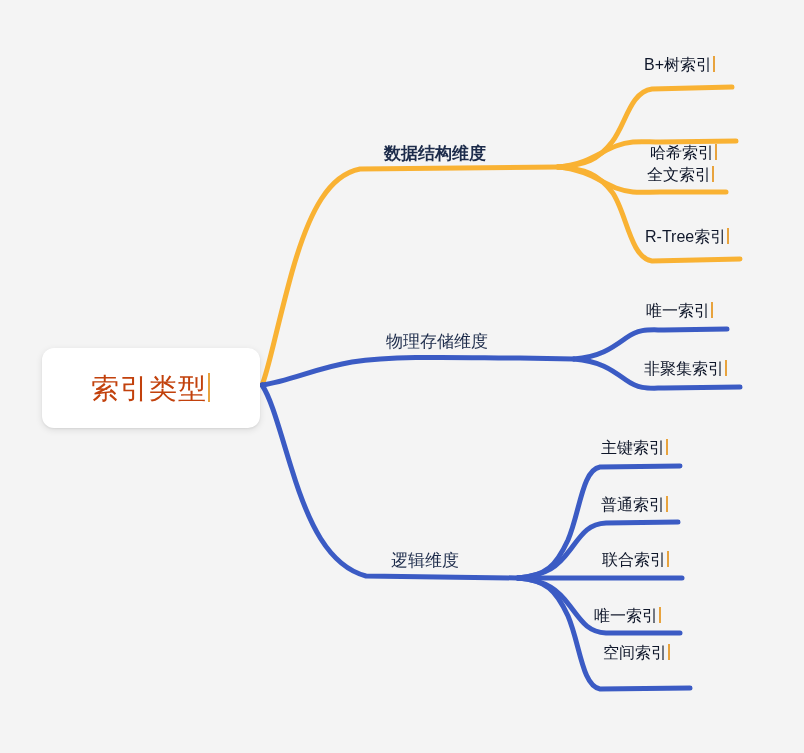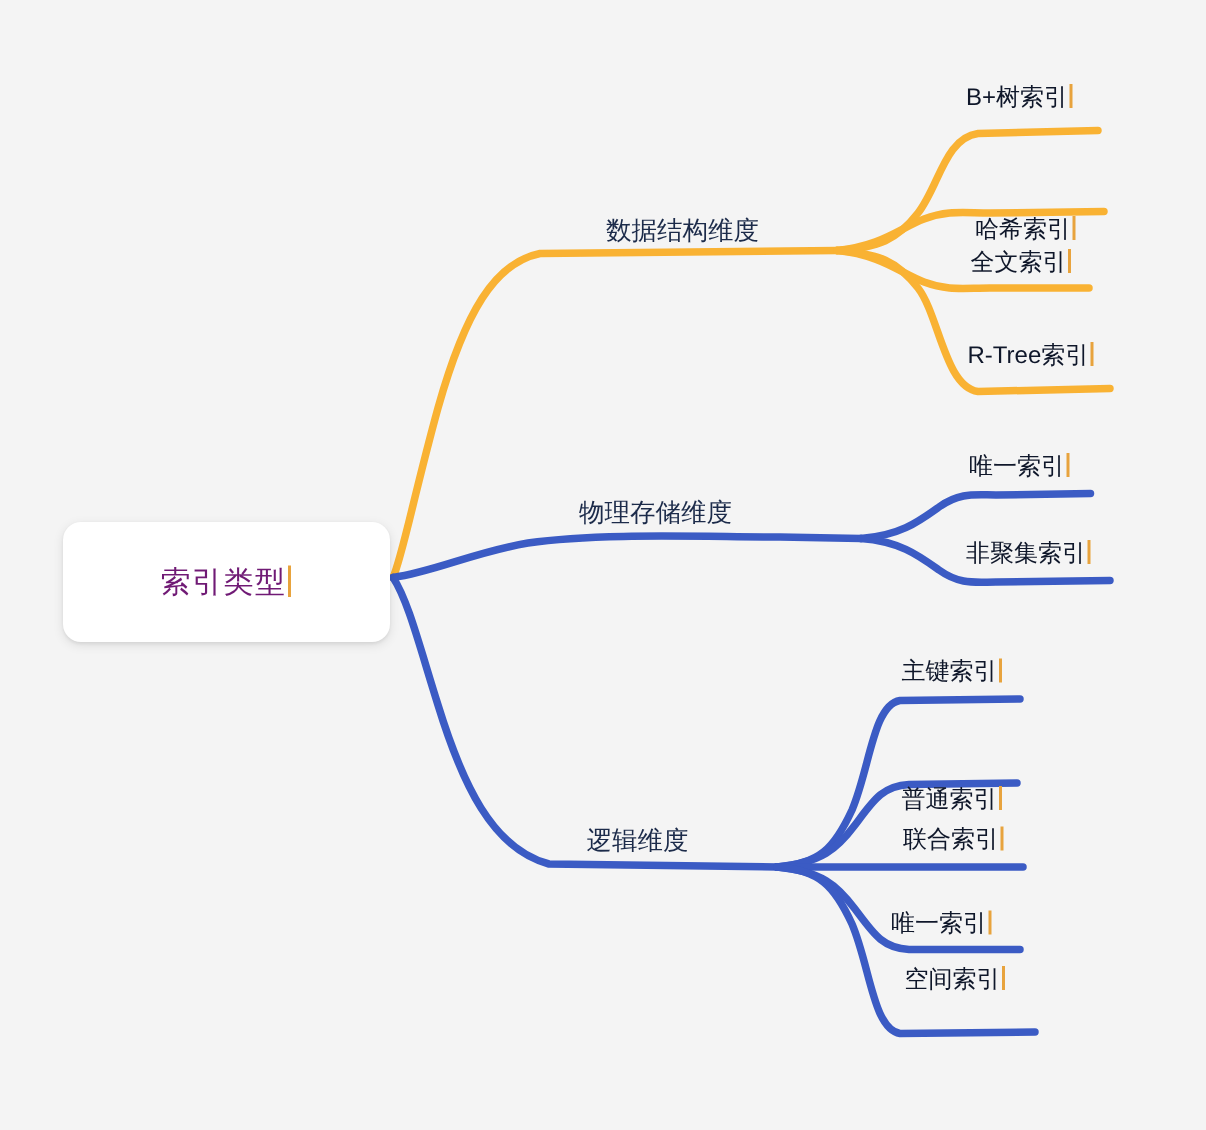--- a/index.html
+++ b/index.html
@@ -37,22 +37,22 @@
     background: #ffffff;
     border-radius: 12px;
     box-shadow: 0 2px 7px rgba(0,0,0,0.10), 0 1px 2px rgba(0,0,0,0.06);
     display: flex;
     align-items: center;
     justify-content: center;
     box-sizing: border-box;
     z-index: 5;
   }
   .root-label {
-    font-size: 20px;
-    color: #701a75;
+    font-size: 28px;
+    color: #c2410c;
     letter-spacing: 1px;
     white-space: nowrap;
     line-height: 1;
   }
   .caret {
     display: inline-block;
     width: 2px;
     height: 1.05em;
     background: #e8a33d;
     vertical-align: -0.16em;
@@ -110,21 +110,21 @@
       <path d="M518,578 L682,578" fill="none" stroke="#3b5bc4" stroke-width="5" stroke-linecap="round"></path>
       <path d="M518,578 C548,581 558,590 570,606 C582,622 588,632 606,633 L680,633" fill="none" stroke="#3b5bc4" stroke-width="5" stroke-linecap="round"></path>
       <path d="M518,578 C546,580 556,590 568,616 C580,644 582,686 600,689 L690,688" fill="none" stroke="#3b5bc4" stroke-width="5" stroke-linecap="round"></path>
     </g>
   </svg>
 
   <div class="root-node">
     <span class="root-label"><span>索引类型</span><span class="caret"></span></span>
   </div>
 
-  <div class="branch-label" style="left:404px; top:145px;">
+  <div class="branch-label" style="left:384px; top:145px;font-weight:bold;">
     <span>数据结构维度</span>
   </div>
 
   <div class="branch-label" style="left:386px; top:333px;">
     <span>物理存储维度</span>
   </div>
 
   <div class="branch-label" style="left:391px; top:552px;text-align:right;">
     <span>逻辑维度</span>
   </div>
@@ -150,21 +150,21 @@
   </div>
 
   <div class="leaf-label" style="left:644px; top:360px;">
     <span>非聚集索引</span><span class="caret small"></span>
   </div>
 
   <div class="leaf-label" style="left:601px; top:439px;">
     <span>主键索引</span><span class="caret small"></span>
   </div>
 
-  <div class="leaf-label" style="left:601px; top:496px;margin-top:28px;">
+  <div class="leaf-label" style="left:601px; top:496px;">
     <span>普通索引</span><span class="caret small"></span>
   </div>
 
   <div class="leaf-label" style="left:602px; top:551px;">
     <span>联合索引</span><span class="caret small"></span>
   </div>
 
   <div class="leaf-label" style="left:584px; top:607px;margin-left:10px;">
     <span>唯一索引</span><span class="caret small"></span>
   </div>

